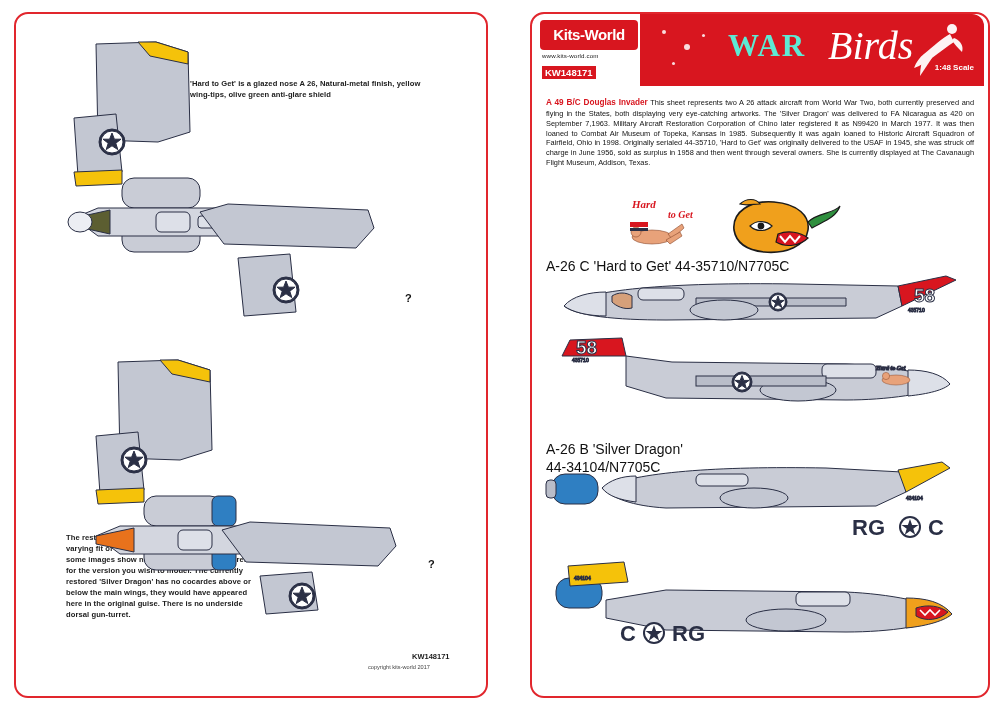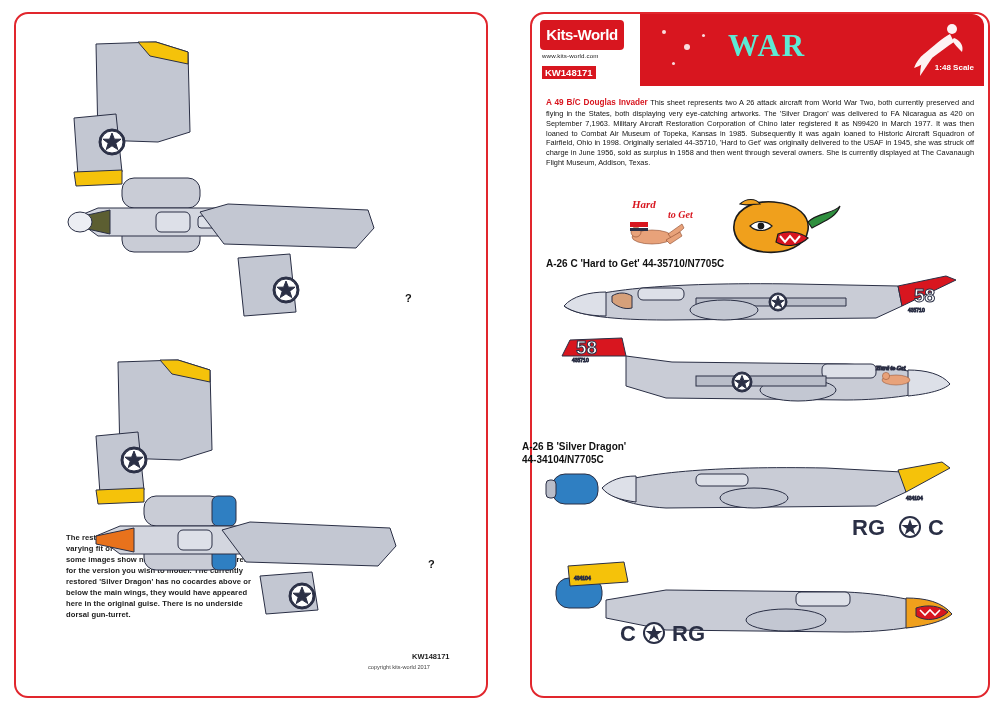--- a/index.html
+++ b/index.html
@@ -14,38 +14,38 @@
   
   .txt{position:absolute;color:#1b1b1b;font-size:7.4px;line-height:1.32;letter-spacing:.01em;}
   .note-top{left:190px;top:78px;width:250px;font-weight:bold;font-size:7.6px;line-height:1.5;}
   .note-bottom{left:66px;top:532px;width:185px;font-weight:bold;font-size:7.6px;line-height:1.45;}
   .code-left{position:absolute;left:412px;top:652px;font-size:7.5px;font-weight:bold;color:#1b1b1b;}
   .copy-left{position:absolute;left:368px;top:664px;font-size:5.6px;color:#444;}
 
   
   .hdr{position:absolute;left:532px;top:14px;width:452px;height:72px;border-radius:12px 12px 0 0;overflow:hidden;background:#d8161f;}
   .hdr-left{position:absolute;left:0;top:0;width:108px;height:72px;background:#ffffff;border-radius:12px 0 0 0;}
-  .kw-logo{position:absolute;left:8px;top:6px;width:84px;height:30px;background:#d8161f;border-radius:4px;color:#fff;
+  .kw-logo{position:absolute;left:8px;top:6px;width:98px;height:30px;background:#d8161f;border-radius:4px;color:#fff;
            font-size:15px;font-weight:bold;text-align:center;line-height:30px;letter-spacing:-.4px;}
   .kw-url{position:absolute;left:10px;top:38px;font-size:6.2px;color:#222;letter-spacing:.02em;}
   .kw-code{position:absolute;left:10px;top:52px;font-size:9.5px;font-weight:bold;color:#fff;background:#d8161f;padding:1px 3px;}
   .war{position:absolute;left:196px;top:14px;font-size:31px;font-weight:bold;color:#5eead4;letter-spacing:.06em;
        font-family:"Liberation Serif",serif;}
   .birds{position:absolute;left:296px;top:8px;font-size:40px;color:#fff;font-style:italic;font-family:"Liberation Serif",serif;}
   .scale{position:absolute;right:10px;bottom:14px;font-size:8px;font-weight:bold;color:#fff;}
   .hdr-speck{position:absolute;width:4px;height:4px;border-radius:50%;background:#ffffff;opacity:.85;}
   .pinup{position:absolute;right:18px;top:6px;width:54px;height:60px;}
 
   
   .body-copy{position:absolute;left:546px;top:98px;width:428px;font-size:7.4px;line-height:1.33;color:#111;text-align:justify;}
   .body-copy .lead{font-weight:bold;color:#d8161f;font-size:8.2px;}
 
-  .cap{position:absolute;font-size:10px;font-weight:bold;color:#111;line-height:1.25;}
+  .cap{position:absolute;font-size:14px;font-weight:normal;color:#111;line-height:1.25;}
   #cap-a26c{left:546px;top:258px;}
-  #cap-a26b{left:522px;top:441px;}
+  #cap-a26b{left:546px;top:441px;}
 
   
   .decal{position:absolute;}
   #nose-art-hardtoget{left:616px;top:196px;width:96px;height:56px;}
   #dragon-head{left:726px;top:196px;width:118px;height:62px;}
 
   
   .plane{position:absolute;}
   #plane-a26c-top{left:546px;top:272px;width:430px;height:62px;}
   #plane-a26c-bottom{left:546px;top:334px;width:430px;height:96px;}
@@ -55,20 +55,21 @@
   svg{display:block;overflow:visible;}
   .qm{position:absolute;font-size:11px;font-weight:bold;color:#111;}
 </style>
 </head>
 <body>
 
 <div class="sheet">
 
   <div class="panel" id="left-panel"></div>
 
+  <div class="txt note-top">'Hard to Get' is a glazed nose A 26, Natural-metal finish, yellow wing-tips, olive green anti-glare shield</div>
   <div class="txt note-bottom">The restored 'Silver Dragon' is an A 26B with a varying fit of 50 calibre machine guns in the nose, some images show no guns at all, check your ref for the version you wish to model. The currently restored 'Silver Dragon' has no cocardes above or below the main wings, they would have appeared here in the original guise. There is no underside dorsal gun-turret.</div>
   <div class="code-left">KW148171</div>
   <div class="copy-left">copyright kits-world 2017</div>
 
   <svg id="planview-top" style="position:absolute;left:38px;top:22px;" width="340" height="270" viewBox="0 0 340 270">
     <g stroke="#2a2f45" stroke-width="1" fill="#c9ccd6">
 
       <path d="M58 22 L118 20 L150 30 L152 110 L120 120 L60 118 Z" fill="#c3c7d2"></path>
       <path d="M100 20 L118 20 L150 30 L150 42 L112 34 Z" fill="#f5c20a"></path>
 
@@ -134,20 +135,21 @@
 
   <div class="panel" id="right-panel"></div>
 
   <div class="hdr">
     <div class="hdr-left">
       <div class="kw-logo">Kits-World</div>
       <div class="kw-url">www.kits-world.com</div>
       <div class="kw-code">KW148171</div>
     </div>
     <div class="war">WAR</div>
+    <div class="birds">Birds</div>
     <div class="scale">1:48 Scale</div>
     <div class="hdr-speck" style="left:130px;top:16px;"></div>
     <div class="hdr-speck" style="left:152px;top:30px;width:6px;height:6px;"></div>
     <div class="hdr-speck" style="left:140px;top:48px;width:3px;height:3px;"></div>
     <div class="hdr-speck" style="left:170px;top:20px;width:3px;height:3px;"></div>
     <svg class="pinup" viewBox="0 0 54 60">
       <g fill="#ffffff" opacity=".95">
         <circle cx="40" cy="9" r="5"></circle>
         <path d="M38 14 C30 18 22 26 12 34 C8 37 4 42 2 48 C8 46 14 42 20 38 C28 32 36 26 42 22 Z"></path>
         <path d="M42 18 C48 20 52 26 50 32 C46 28 42 24 40 20 Z"></path>

